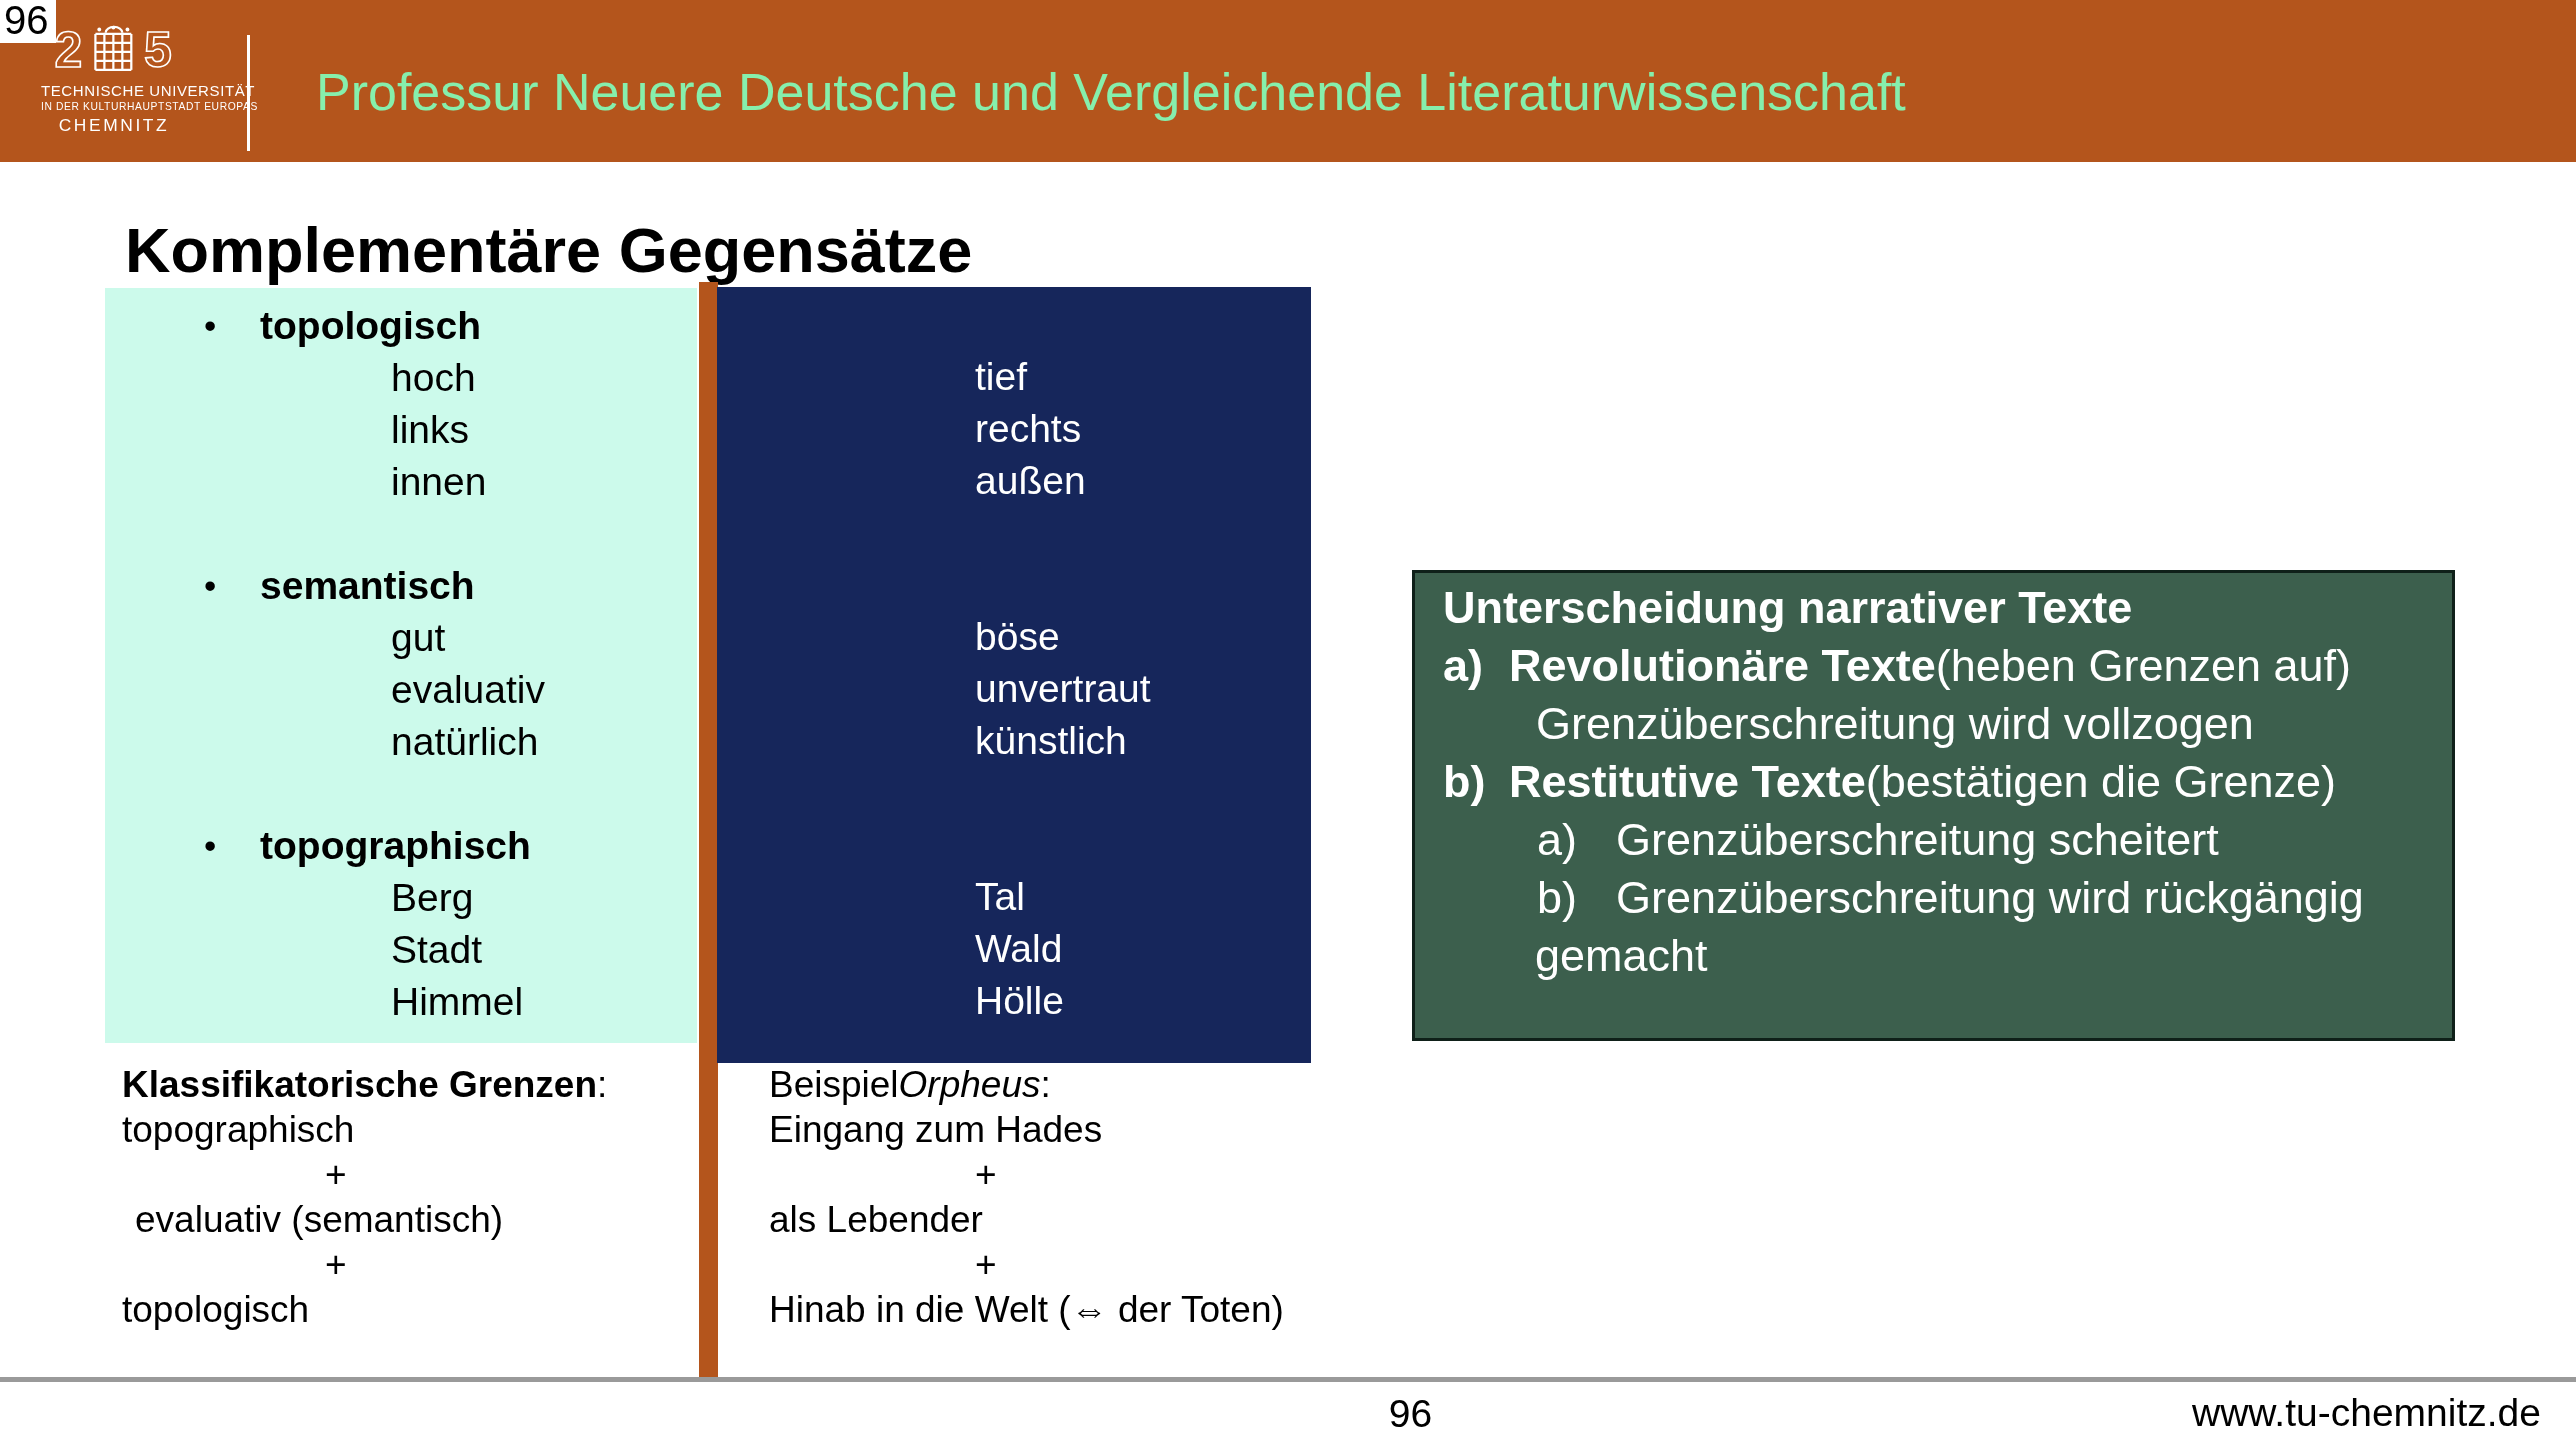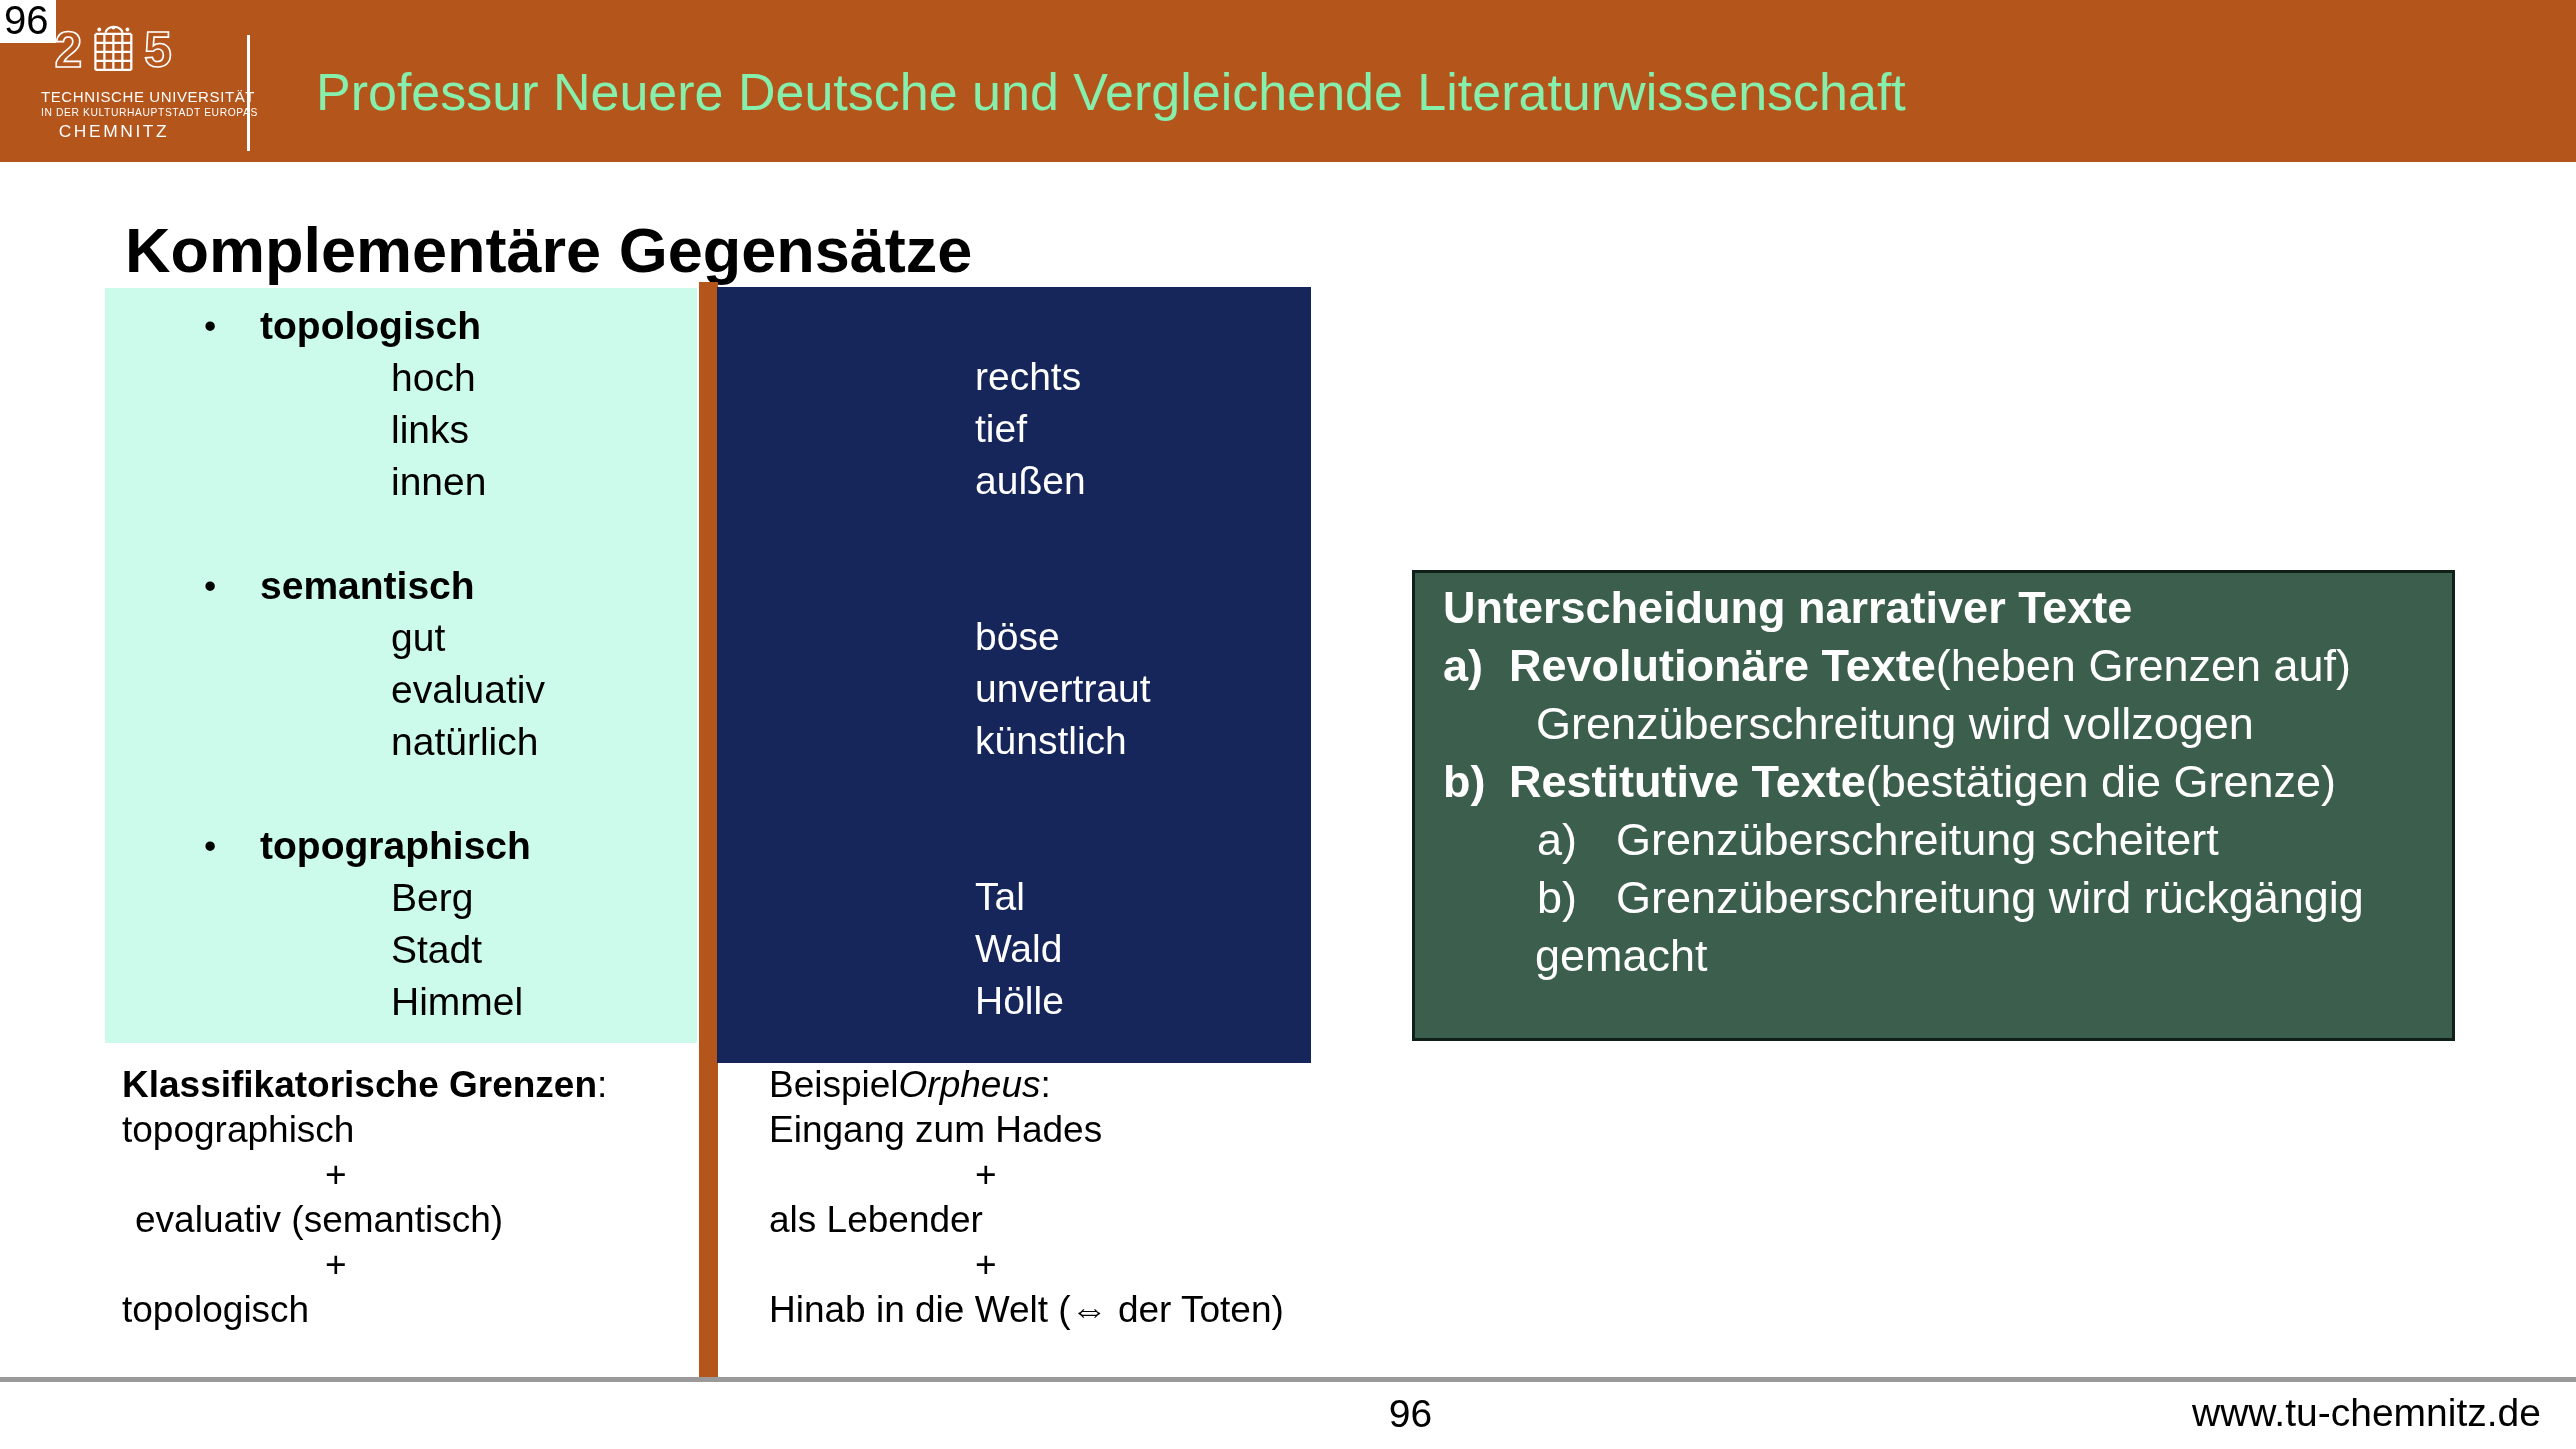--- a/index.html
+++ b/index.html
@@ -6,21 +6,21 @@
   body{
     width:2576px;height:1449px;background:#ffffff;position:relative;
     font-family:"Liberation Sans",sans-serif;overflow:hidden;color:#000;
   }
   
   .header-bar{position:absolute;left:0;top:0;width:2576px;height:162px;background:#B4551C;}
   .corner-badge{position:absolute;left:0;top:0;width:52px;height:43px;background:#ffffff;
     font-size:40px;line-height:41px;padding-left:3.9px;color:#000;}
   .logo{position:absolute;left:41px;top:24.5px;width:146px;text-align:center;color:#fff;}
   .logo svg{display:block;margin:0 auto;}
-  .logo-line1{font-size:15px;letter-spacing:0.6px;margin-top:13px;white-space:nowrap;}
+  .logo-line1{font-size:15px;letter-spacing:0.6px;margin-top:7px;white-space:nowrap;}
   .logo-line2{font-size:10.3px;letter-spacing:0.6px;margin-top:2.6px;white-space:nowrap;}
   .logo-line3{font-size:17.4px;letter-spacing:2.6px;margin-top:3.2px;white-space:nowrap;}
   .header-sep{position:absolute;left:247px;top:35px;width:2.6px;height:116px;background:#ffffff;}
   .header-title{position:absolute;left:316px;top:62px;font-size:52px;color:#86efac;white-space:nowrap;}
   
   .slide-title{position:absolute;left:125px;top:214px;font-size:63px;font-weight:bold;white-space:nowrap;}
   
   .cyan-box{position:absolute;left:105px;top:288px;width:592px;height:755px;background:#CCFAEB;padding-top:11.6px;box-sizing:border-box;}
   .navy-box{position:absolute;left:717px;top:287px;width:594px;height:776px;background:#16265B;color:#ffffff;padding-top:12.2px;box-sizing:border-box;}
   .divider-strip{position:absolute;left:699px;top:282px;width:18.7px;height:1095px;background:#B4551C;}
@@ -113,22 +113,22 @@
     </div>
   <div class="op-row op-item">Berg</div>
   <div class="op-row op-item">Stadt</div>
   <div class="op-row op-item">Himmel</div>
 </div>
 
 <div class="divider-strip"></div>
 
 <div class="navy-box">
   <div class="op-row"></div>
+  <div class="op-row op-right">tief</div>
   <div class="op-row op-right">rechts</div>
-  <div class="op-row op-right">tief</div>
   <div class="op-row op-right">außen</div>
   <div class="op-row"></div>
   <div class="op-row"></div>
   <div class="op-row op-right">böse</div>
   <div class="op-row op-right">unvertraut</div>
   <div class="op-row op-right">künstlich</div>
   <div class="op-row"></div>
   <div class="op-row"></div>
   <div class="op-row op-right">Tal</div>
   <div class="op-row op-right">Wald</div>

